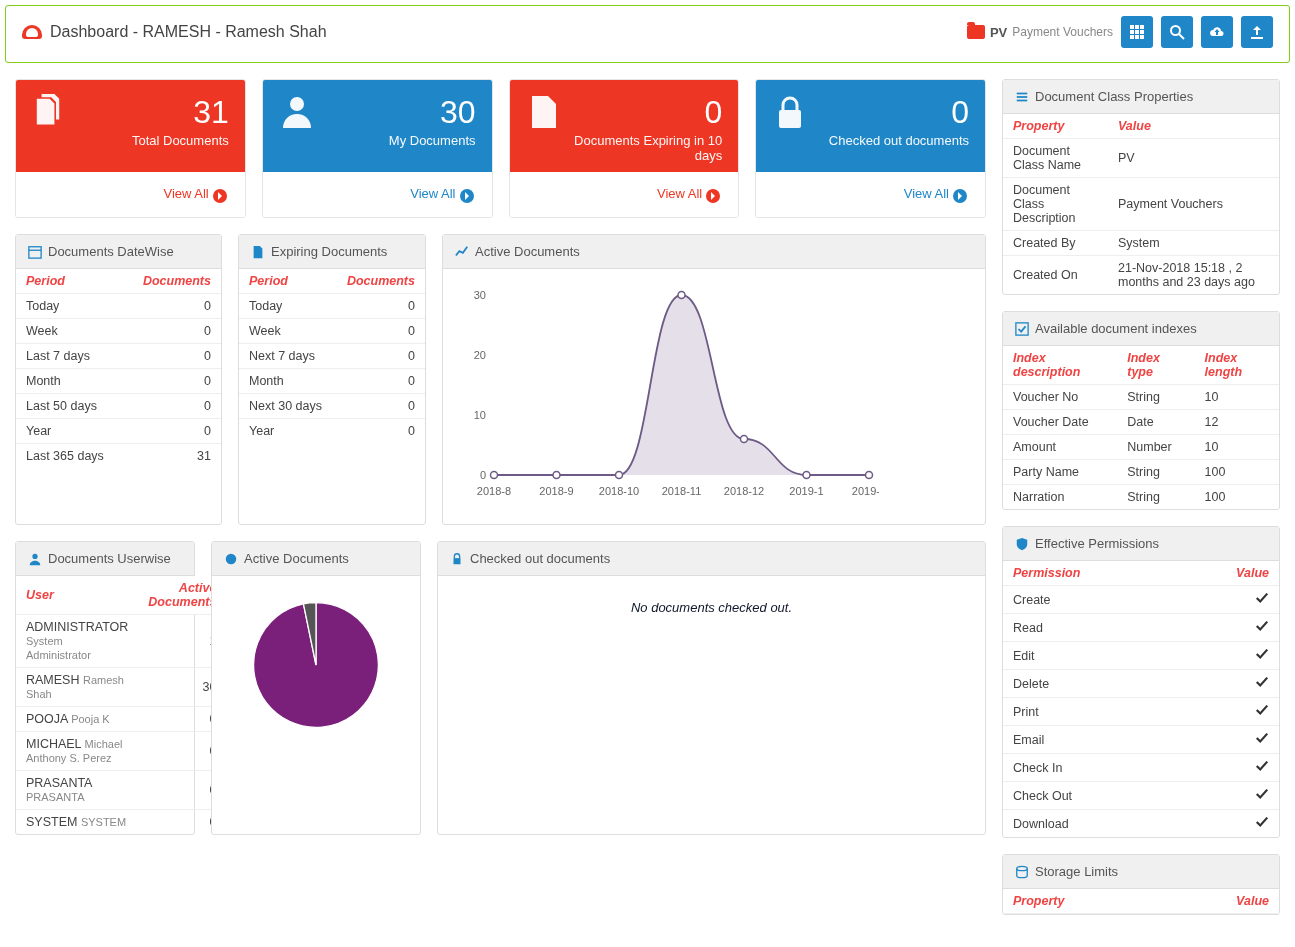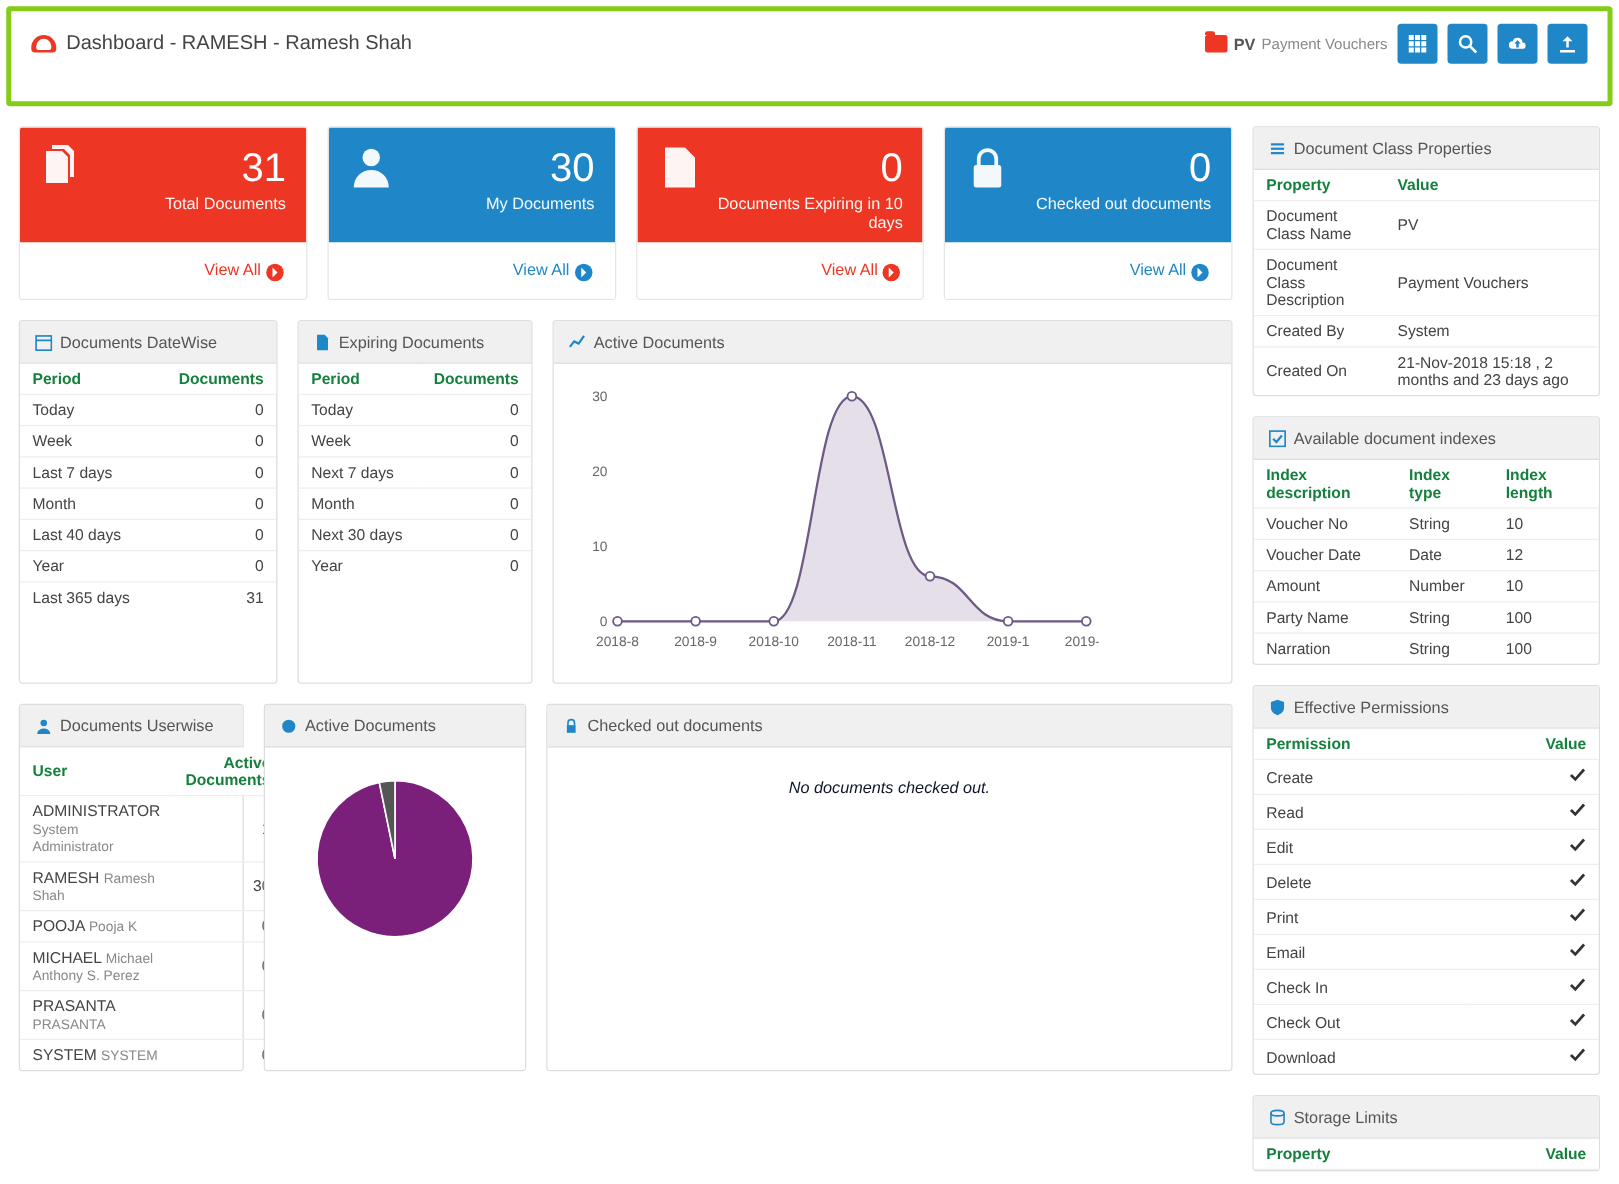--- a/index.html
+++ b/index.html
@@ -1,21 +1,21 @@
 <!DOCTYPE html>
 <html><head>
 <meta charset="utf-8">
 <style>
 * { margin: 0; padding: 0; box-sizing: border-box; }
 body { font-family: "Segoe UI", Tahoma, sans-serif; background: #fff; color: #444; font-size: 13px; }
 .container { padding: 5px; }
 .breadcrumb { background: #f0f0f0; border: 1px solid #e5e5e5; border-radius: 3px; padding: 8px 12px; margin-bottom: 12px; font-size: 12px; color: #888; }
 .breadcrumb a { color: #3a87ad; text-decoration: none; font-weight: 600; }
 .breadcrumb .sep { margin: 0 6px; color: #aaa; }
-.page-header { display: flex; align-items: center; justify-content: space-between; padding: 10px 16px 30px; border: 4px solid #84cc16; border-radius: 3px; margin-bottom: 16px; }
+.page-header { display: flex; align-items: center; justify-content: space-between; padding: 10px 16px 14px; border: 1px solid #84cc16; border-radius: 3px; margin-bottom: 16px; }
 .page-title { display: flex; align-items: center; gap: 8px; font-size: 16px; font-weight: 500; color: #444; }
 .gauge-icon { width: 20px; height: 14px; background: #ed3724; border-radius: 10px 10px 3px 3px; position: relative; }
 .gauge-icon::after { content: ""; position: absolute; left: 4px; right: 4px; top: 3px; bottom: 2px; background: #fff; border-radius: 6px 6px 2px 2px; }
 .header-right { display: flex; align-items: center; gap: 8px; }
 .folder-label { display: flex; align-items: center; gap: 5px; font-size: 13px; color: #555; }
 .folder-label .fname { font-weight: 700; }
 .folder-label .fdesc { color: #888; font-size: 12px; }
 .folder-icon { width: 18px; height: 14px; background: #ed3724; border-radius: 2px; position: relative; }
 .folder-icon::before { content: ""; position: absolute; top: -3px; left: 0; width: 8px; height: 3px; background: #ed3724; border-radius: 2px 2px 0 0; }
 .icon-btn { width: 32px; height: 32px; background: #1f87c7; color: #fff; border: none; border-radius: 3px; display: flex; align-items: center; justify-content: center; cursor: pointer; }
@@ -39,21 +39,21 @@
 .arrow-circ { display: inline-flex; width: 14px; height: 14px; border-radius: 50%; align-items: center; justify-content: center; margin-left: 4px; vertical-align: -2px; }
 .arrow-circ svg { width: 8px; height: 8px; fill: #fff; }
 .stat-card.red .arrow-circ { background: #ed3724; }
 .stat-card.blue .arrow-circ { background: #1f87c7; }
 .panels-row { display: flex; gap: 16px; }
 .panel { border: 1px solid #ddd; border-radius: 3px; background: #fff; }
 .panel-h { background: #f0f0f0; padding: 9px 12px; border-bottom: 1px solid #ddd; font-size: 13px; font-weight: 500; color: #555; display: flex; align-items: center; gap: 6px; }
 .panel-h svg { width: 14px; height: 14px; fill: #1f87c7; }
 table { width: 100%; border-collapse: collapse; font-size: 12.5px; }
 th, td { text-align: left; padding: 5px 10px; border-bottom: 1px solid #eee; }
-th { font-weight: 700; background: #fff; color: #15803d; }
+th { font-weight: 700; background: #fff; color: #ef4444; font-style: italic; }
 th.r, td.r { text-align: right; }
 tr:last-child td { border-bottom: none; }
 .chart-area { padding: 16px; }
 .right-side { width: 278px; flex-shrink: 0; display: flex; flex-direction: column; gap: 16px; }
 .small-user { font-size: 11px; color: #888; }
 .check-ic { display: inline-block; }
 .check-ic svg { width: 14px; height: 14px; fill: #333; }
 .pie-wrap { padding: 24px; display: flex; justify-content: center; }
 .no-docs { padding: 24px; text-align: center; color: #0f172a; font-size: 13px; font-style: italic; }
 svg.line-chart text { font-size: 11px; fill: #666; }
@@ -205,21 +205,21 @@
                   </tr>
                   <tr>
                     <td>Last 7 days</td>
                     <td class="r">0</td>
                   </tr>
                   <tr>
                     <td>Month</td>
                     <td class="r">0</td>
                   </tr>
                   <tr>
-                    <td>Last 40 days</td>
+                    <td>Last 50 days</td>
                     <td class="r">0</td>
                   </tr>
                   <tr>
                     <td>Year</td>
                     <td class="r">0</td>
                   </tr>
                   <tr>
                     <td>Last 365 days</td>
                     <td class="r">31</td>
                   </tr>

